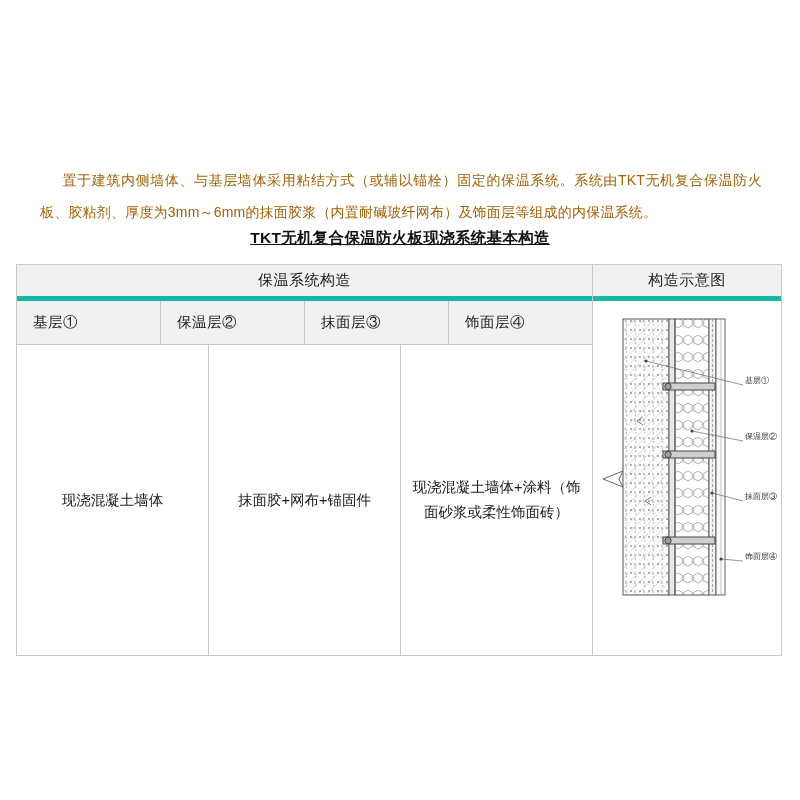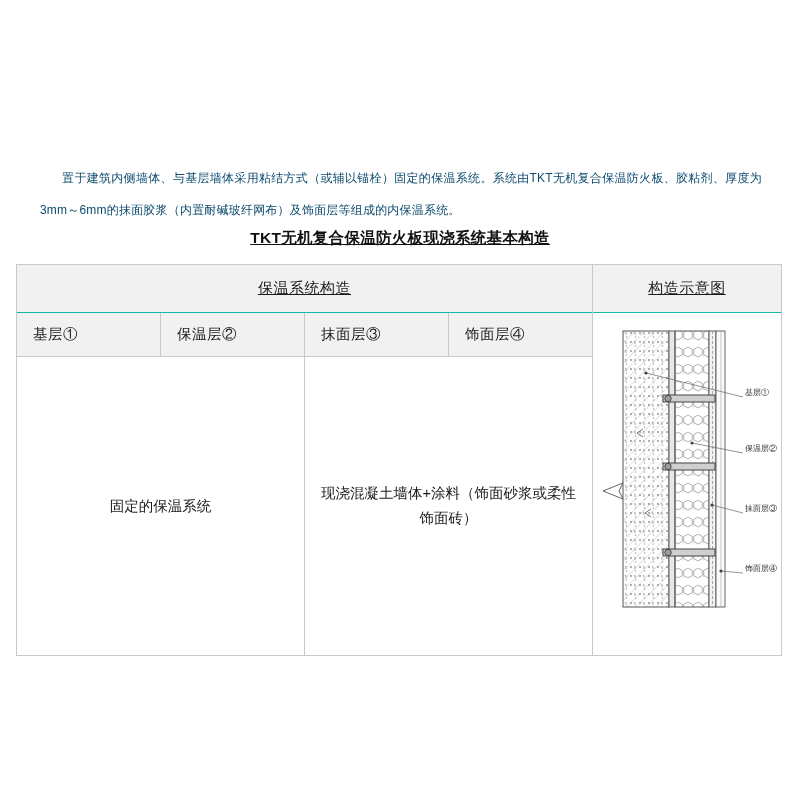--- a/index.html
+++ b/index.html
@@ -18,25 +18,25 @@
     position: relative;
     width: 800px;
     height: 800px;
     background: #ffffff;
   }
   .intro {
     position: absolute;
     left: 40px;
     top: 150px;
     width: 722px;
-    font-size: 12px;
+    font-size: 14px;
     line-height: 32px;
     letter-spacing: 0.2px;
     text-align: justify;
-    color: #0c4a6e;
+    color: #a16207;
   }
   .intro .indent {
     display: inline-block;
     width: 22px;
   }
   .table-title {
     position: absolute;
     left: 0;
     top: 228px;
     width: 800px;
@@ -64,31 +64,30 @@
     flex-direction: column;
     border-right: 1px solid #c9c9c9;
     box-sizing: border-box;
   }
   .col-right {
     flex: 1;
     display: flex;
     flex-direction: column;
   }
   .hdr {
-    height: 48px;
+    height: 36px;
     display: flex;
     align-items: center;
     justify-content: center;
     font-size: 15px;
     color: #1b1b1b;
-    border-bottom: 1px solid #14b8a6;
+    border-bottom: 5px solid #14b8a6;
     box-sizing: border-box;
     background: #f1f1f1;
     letter-spacing: 0.5px;
-    text-decoration: underline;
   }
   .sub-hdr-row {
     height: 44px;
     display: flex;
     border-bottom: 1px solid #c9c9c9;
     box-sizing: border-box;
     background: #f1f1f1;
   }
   .sub-hdr {
     flex: 1;
@@ -156,21 +155,22 @@
 
     <div class="col-left">
       <div class="hdr">保温系统构造</div>
       <div class="sub-hdr-row">
         <div class="sub-hdr">基层①</div>
         <div class="sub-hdr">保温层②</div>
         <div class="sub-hdr">抹面层③</div>
         <div class="sub-hdr">饰面层④</div>
       </div>
       <div class="body-row">
-        <div class="cell">固定的保温系统</div>
+        <div class="cell">现浇混凝土墙体</div>
+        <div class="cell">抹面胶+网布+锚固件</div>
         <div class="cell">现浇混凝土墙体+涂料（饰面砂浆或柔性饰面砖）</div>
       </div>
     </div>
 
     <div class="col-right">
       <div class="hdr">构造示意图</div>
       <div class="diagram-cell">
 
         <svg class="dgm" viewBox="0 0 190 312">
           <defs>

